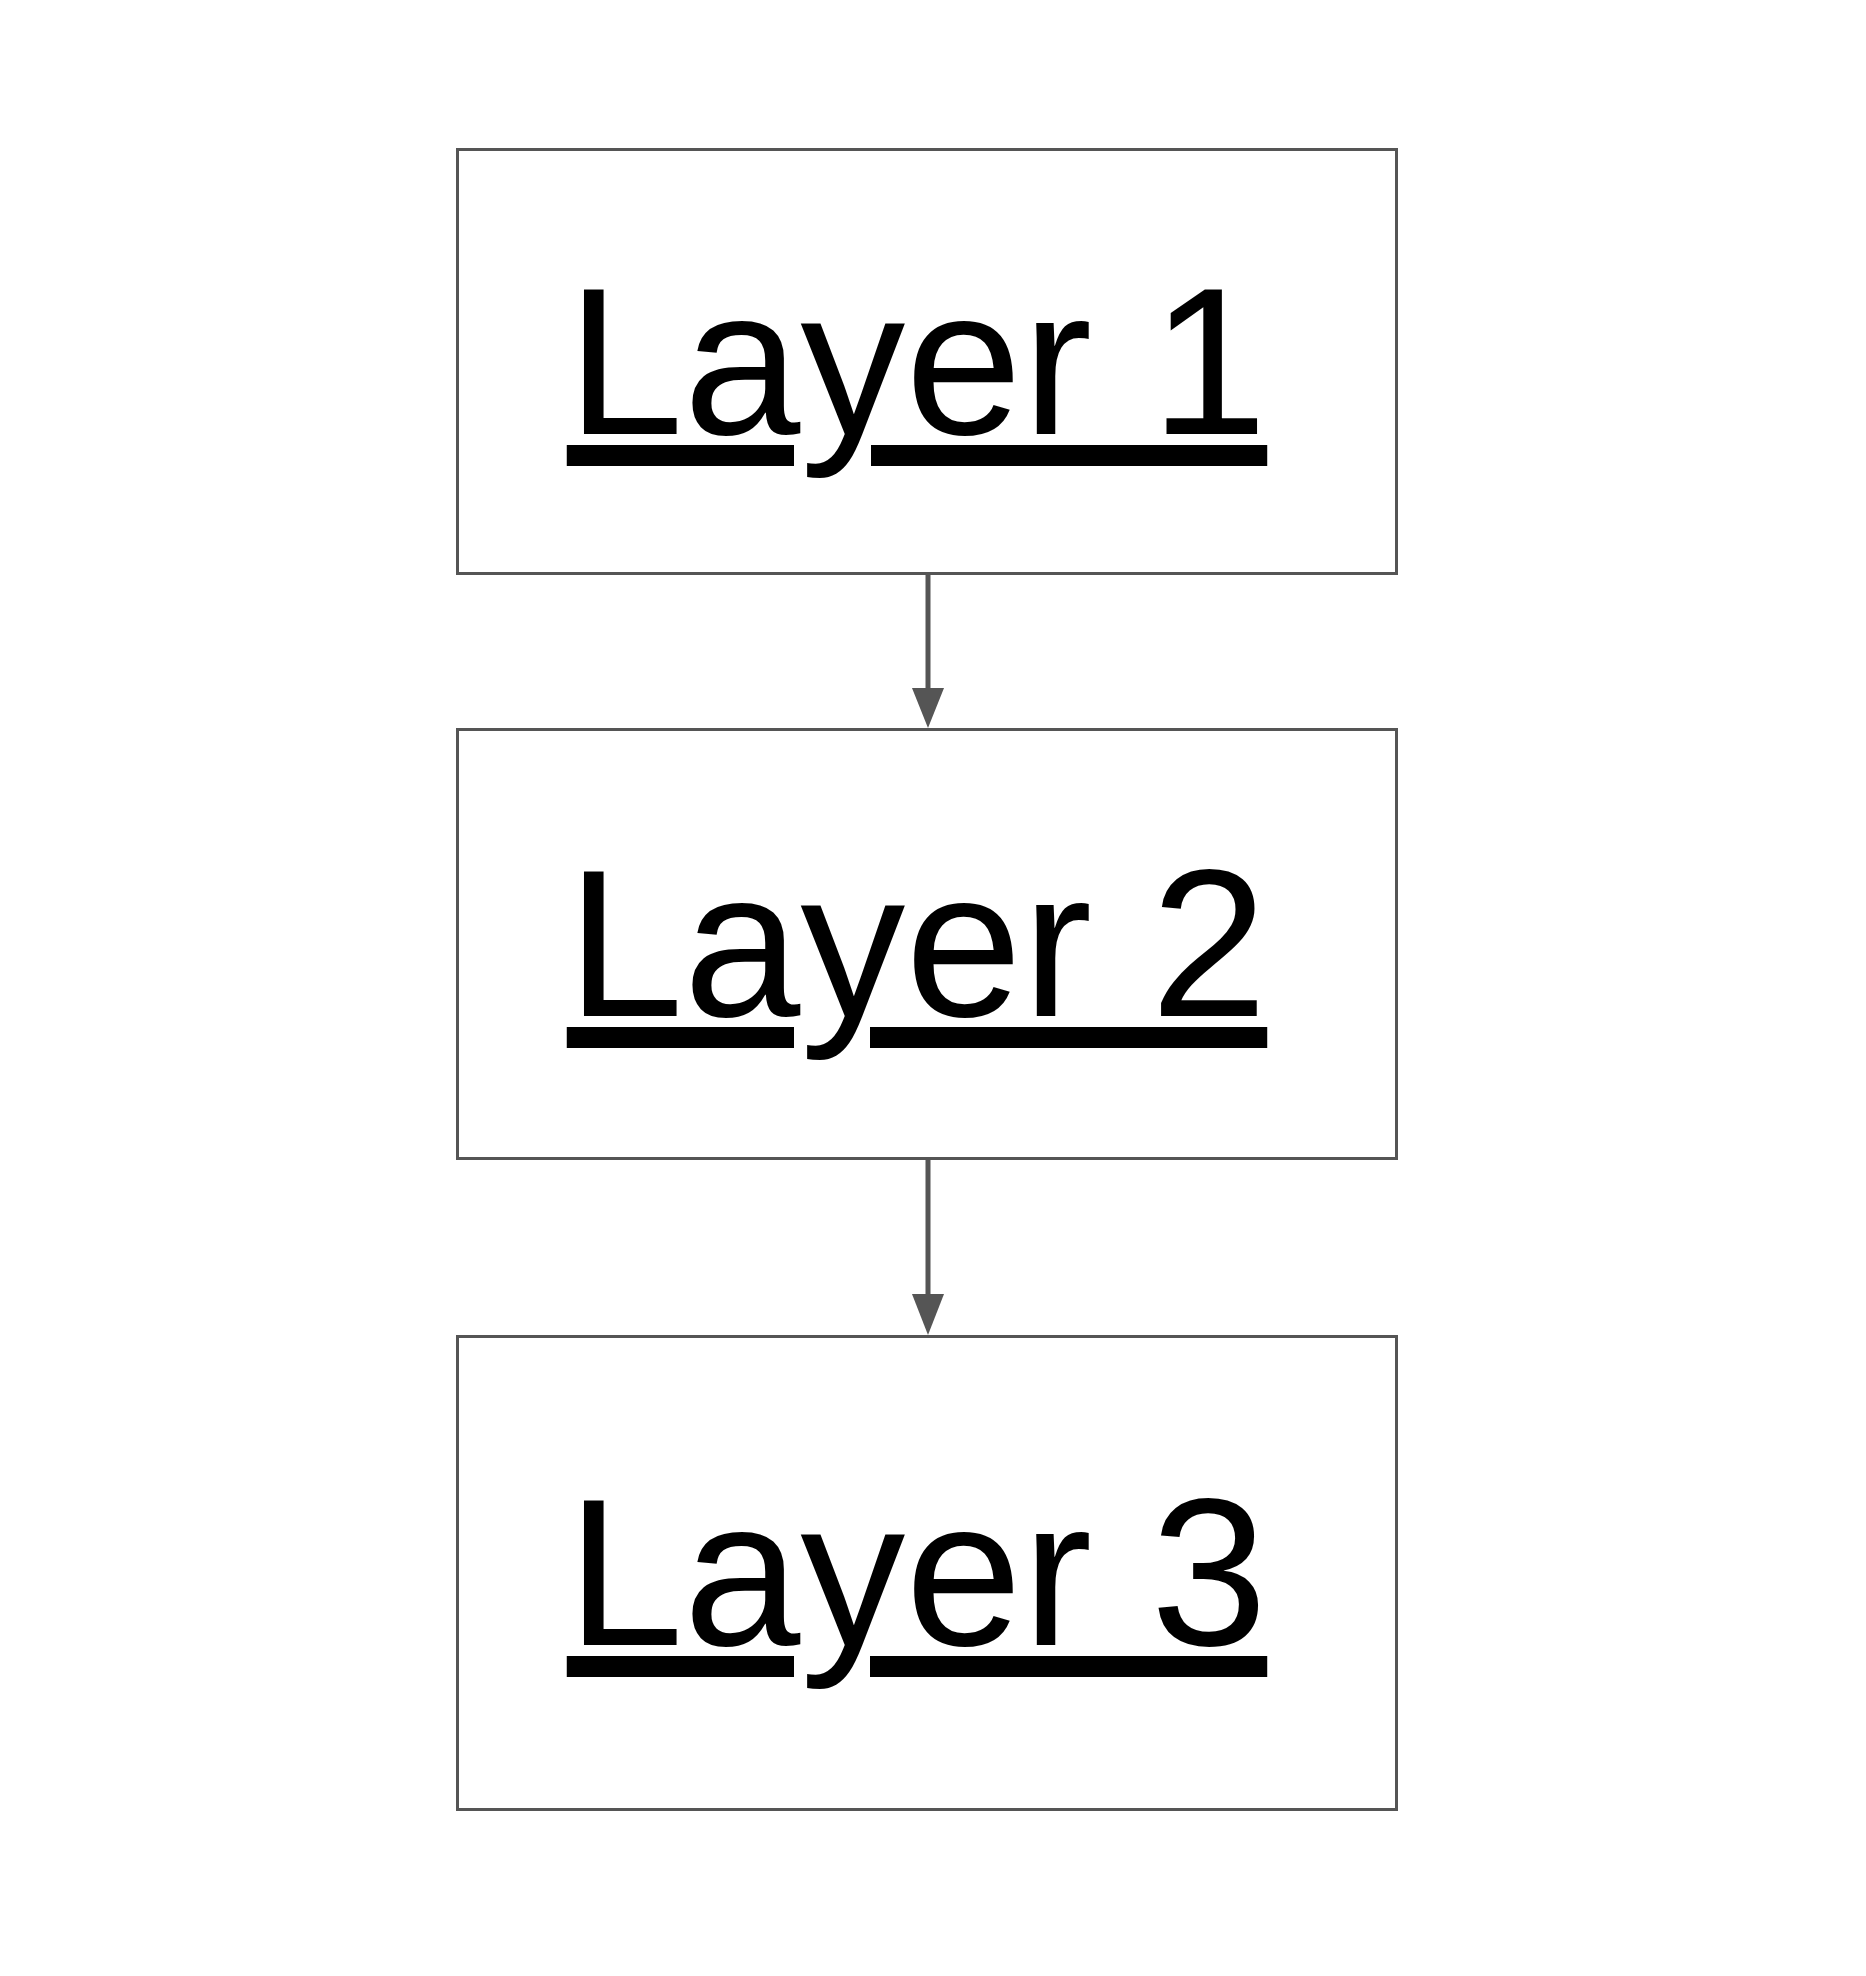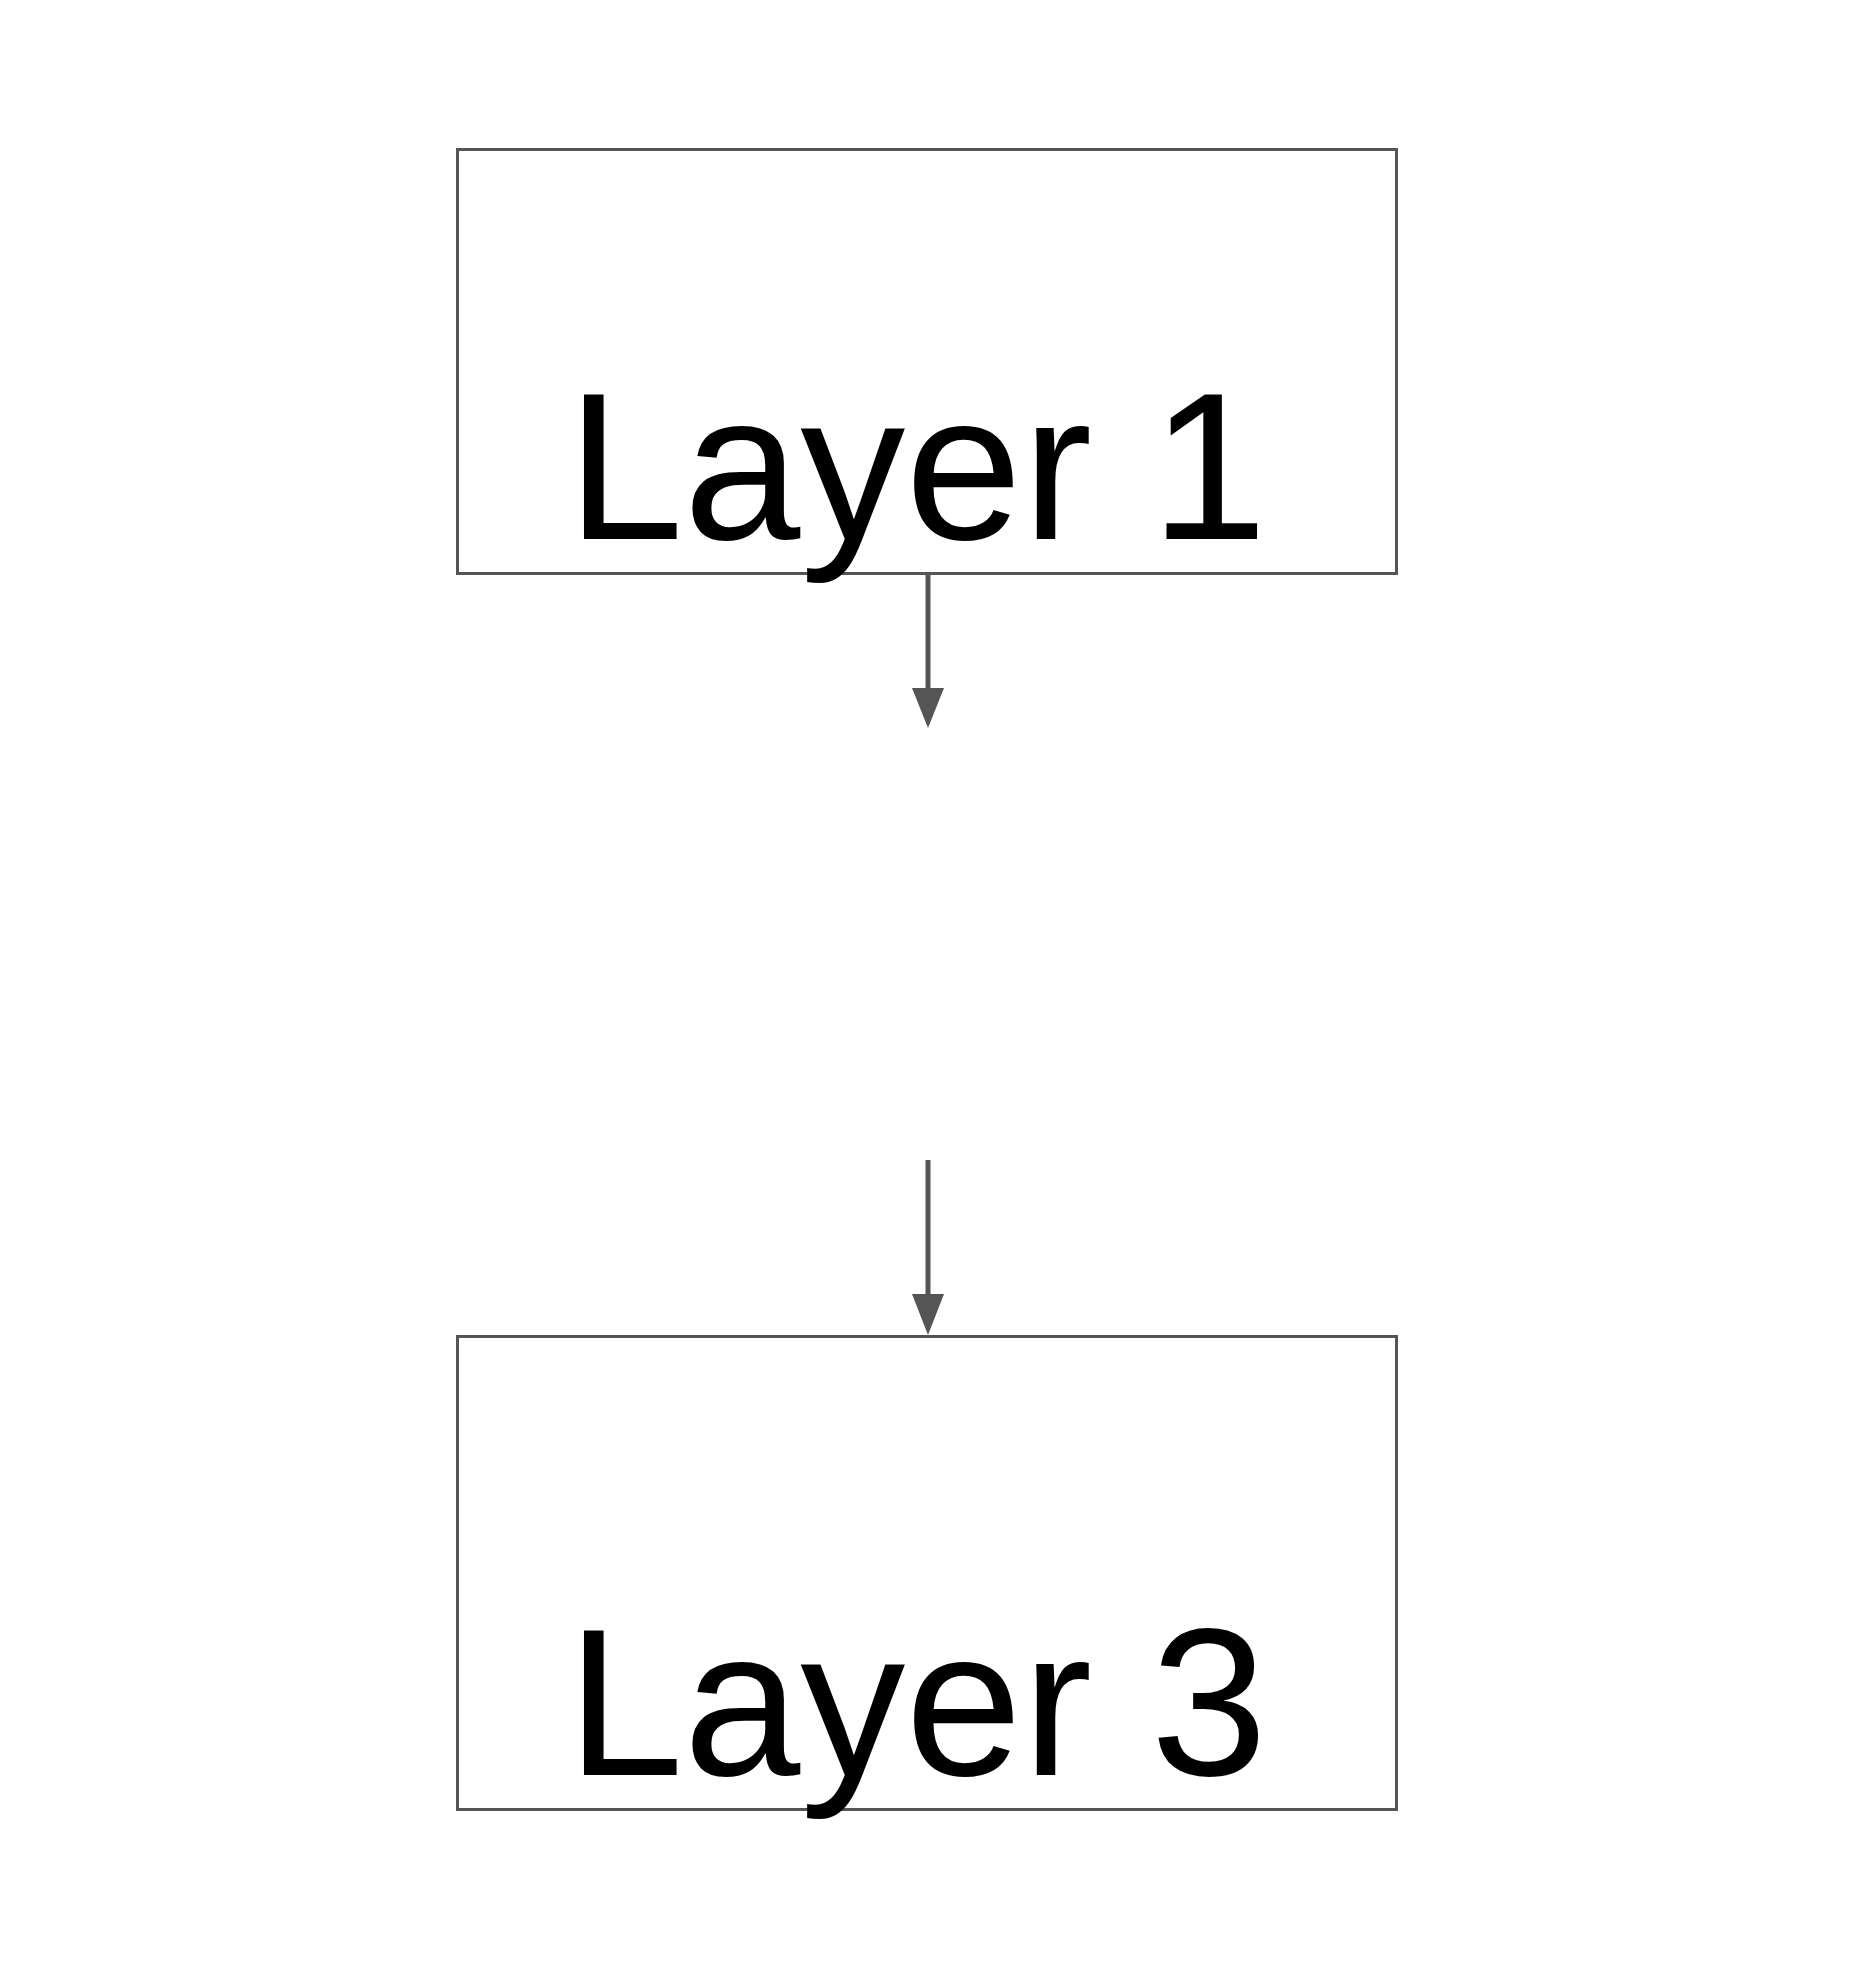--- a/index.html
+++ b/index.html
@@ -14,22 +14,23 @@
     background: #ffffff;
     overflow: hidden;
     font-family: "Liberation Sans", sans-serif;
   }
   .node {
     position: absolute;
     box-sizing: border-box;
     background: #ffffff;
     border: 3px solid #555555;
     display: flex;
-    align-items: flex-end;
+    align-items: center;
     justify-content: center;
+    text-decoration: underline;
   }
   .node-label {
     font-family: "Liberation Sans", sans-serif;
     font-size: 210px;
     line-height: 1;
     color: #000000;
     font-weight: 400;
     white-space: nowrap;
     letter-spacing: 0px;
     transform: translateX(-10px);
@@ -56,18 +57,21 @@
     <g>
       <line x1="928" y1="1160" x2="928" y2="1296" stroke="#555555" stroke-width="5"></line>
       <polygon points="912,1294 944,1294 928,1335" fill="#555555"></polygon>
     </g>
   </svg>
 
   <div class="node" style="left:456px; top:148px; width:942px; height:427px;">
     <span class="node-label">Layer 1</span>
   </div>
 
+  <div class="node" style="left:456px; top:728px; width:942px; height:432px;">
+    <span class="node-label">Layer 2</span>
+  </div>
 
   <div class="node" style="left:456px; top:1335px; width:942px; height:476px;">
     <span class="node-label">Layer 3</span>
   </div>
 
 </div>
 
 </body></html>

